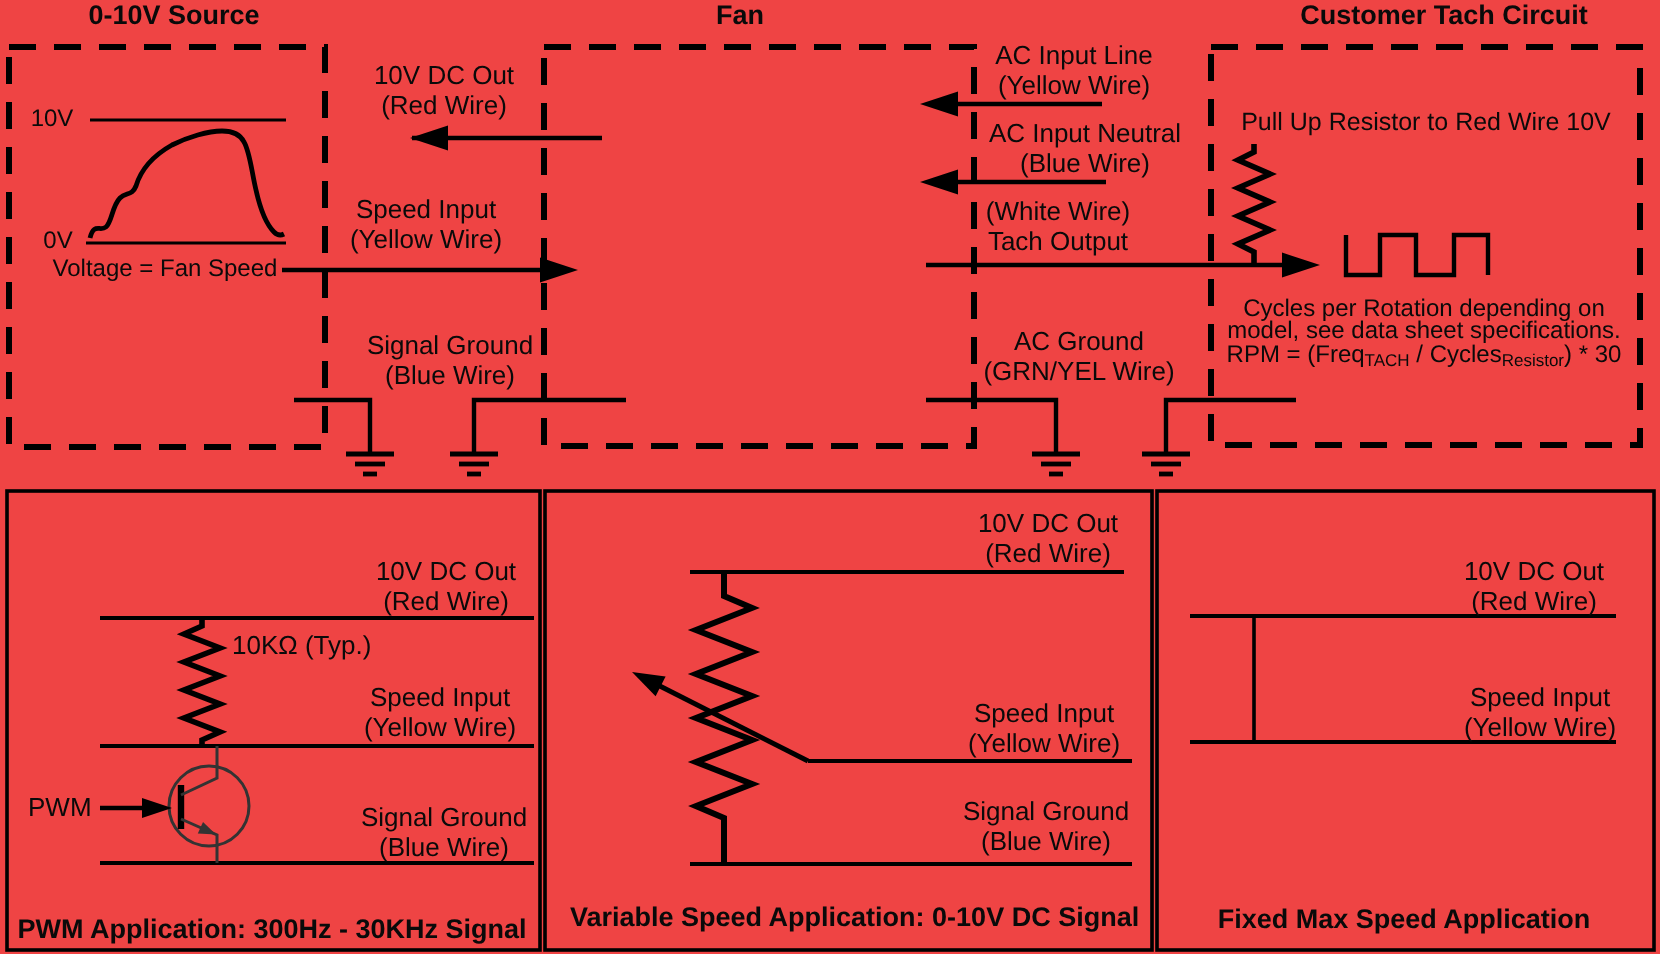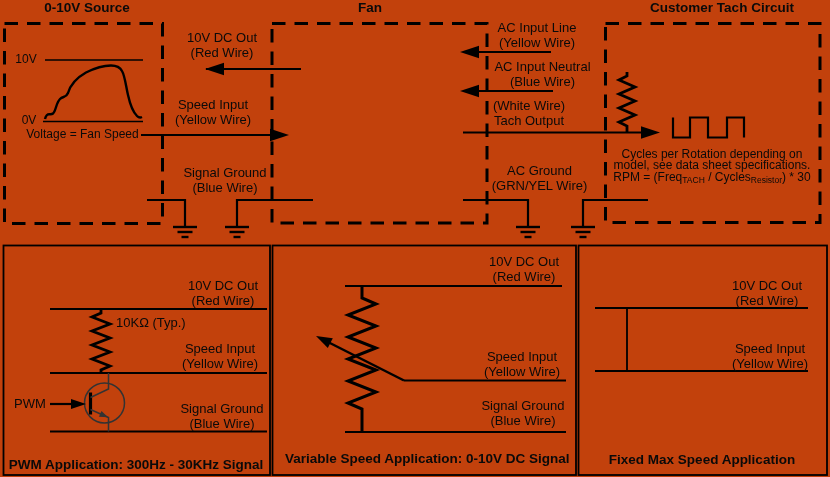--- a/index.html
+++ b/index.html
@@ -1,17 +1,17 @@
 <!DOCTYPE html>
 <html><head>
 <meta charset="utf-8">
 <style>
   html,body{margin:0;padding:0;background:#ffffff;}
   .stage{
-    position:relative;width:830px;height:477px;background:#c2410c;
+    position:relative;width:830px;height:477px;background:#ef4444;
     font-family:"Liberation Sans",sans-serif;color:#0a0a0a;overflow:hidden;
   }
   svg.layer{position:absolute;left:0;top:0;}
   .txt{position:absolute;text-align:center;font-size:13px;line-height:14.5px;white-space:nowrap;}
   .txt div{white-space:nowrap;}
   .title{font-weight:bold;font-size:13.5px;}
   .small{font-size:12px;line-height:12px;}
   .note{font-size:12px;line-height:11.4px;}
   .pullup{font-size:12.5px;}
   .caption{font-weight:bold;font-size:13.5px;}
@@ -184,20 +184,21 @@
   </div>
   <div class="txt" style="left:469px;top:99px;width:120px;">
     <div>(White Wire)</div>
     <div>Tach Output</div>
   </div>
   <div class="txt" style="left:477px;top:164px;width:125px;">
     <div>AC Ground</div>
     <div>(GRN/YEL Wire)</div>
   </div>
 
+  <div class="txt pullup" style="left:612px;top:54px;width:202px;">Pull Up Resistor to Red Wire 10V</div>
   <div class="txt note" style="left:601px;top:149px;width:222px;">
     <div>Cycles per Rotation depending on</div>
     <div>model, see data sheet specifications.</div>
     <div><span>RPM = (Freq</span><sub class="fsub">TACH</sub><span> / Cycles</span><sub class="fsub">Resistor</sub><span>) * 30</span></div>
   </div>
 
   <div class="txt" style="left:163px;top:279px;width:120px;">
     <div>10V DC Out</div>
     <div>(Red Wire)</div>
   </div>

